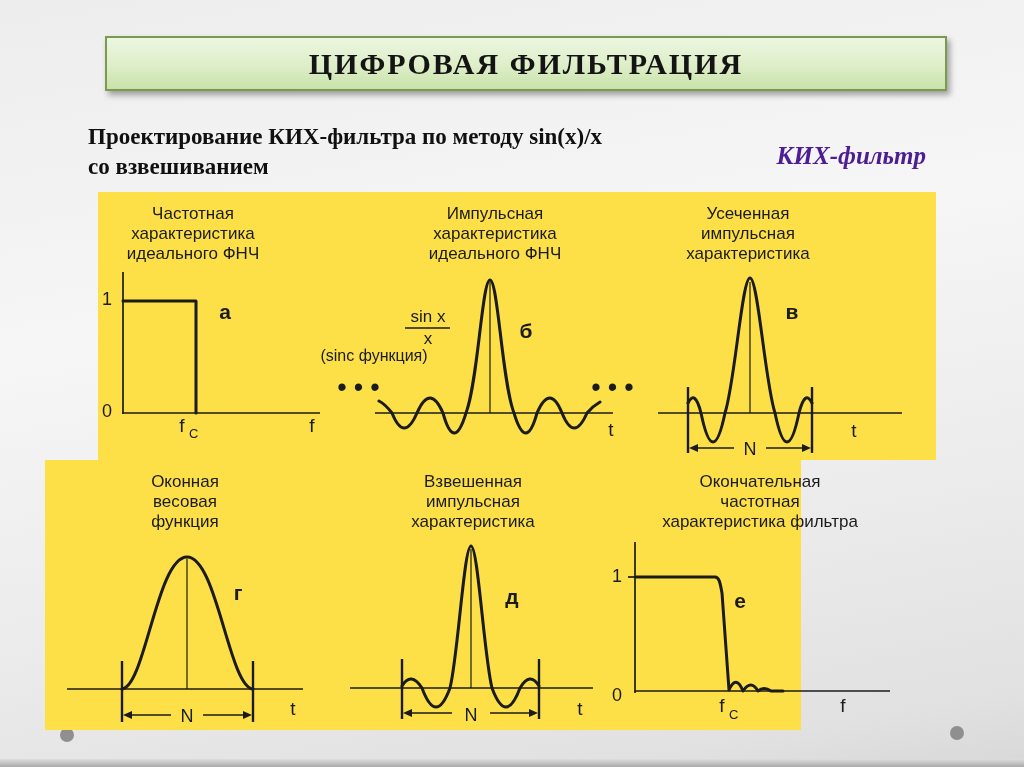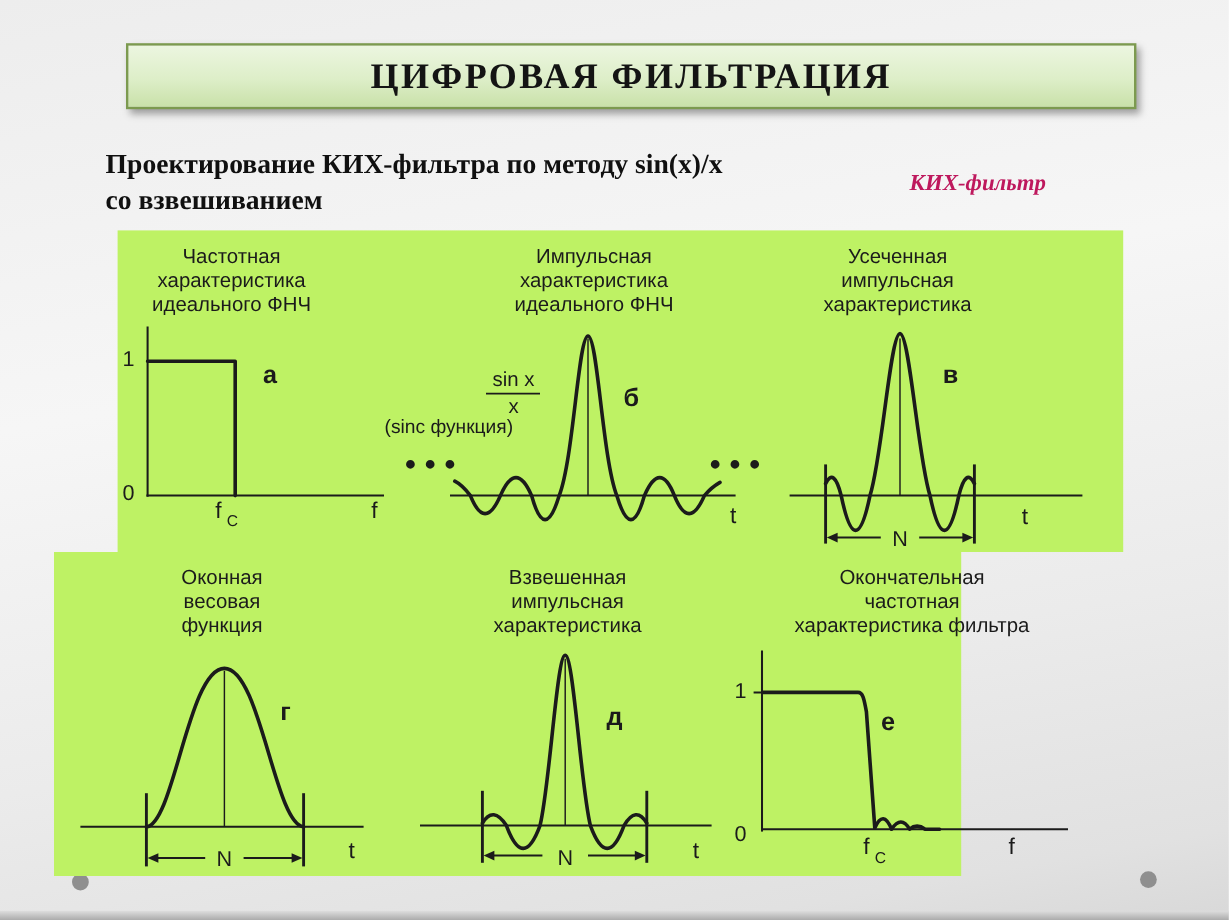--- a/index.html
+++ b/index.html
@@ -18,25 +18,25 @@
   .banner span{
     font-family:"Liberation Serif",serif;font-size:30px;font-weight:600;
     letter-spacing:2px;color:#141414;
   }
   .subtitle{
     position:absolute;left:88px;top:122px;
     font-family:"Liberation Serif",serif;font-size:23px;font-weight:700;
     line-height:30px;color:#101010;
   }
   .side-label{
-    position:absolute;left:758px;top:142px;width:168px;text-align:left;
+    position:absolute;left:758px;top:142px;width:168px;text-align:right;
     font-family:"Liberation Serif",serif;font-style:italic;font-weight:700;
-    font-size:19px;color:#be185d;
+    font-size:25px;color:#4c1d95;
   }
-  .panel{position:absolute;background:#bef264;}
+  .panel{position:absolute;background:#fde047;}
   .panel-top{left:98px;top:192px;width:838px;height:268px;}
   .panel-bottom{left:45px;top:460px;width:756px;height:270px;}
   .dot{position:absolute;border-radius:50%;background:#8f8f8f;width:14px;height:14px;}
   .dot-left{left:60px;top:728px;}
   .dot-right{left:950px;top:726px;}
   .bottom-strip{position:absolute;left:0;top:759px;width:1024px;height:8px;
     background:linear-gradient(180deg,#dedede,#a9a9a9);}
   svg{display:block;}
   svg text{fill:#1b1b1b;font-family:"Liberation Sans",sans-serif;}
   .dt{font-size:17px;text-anchor:middle;}

